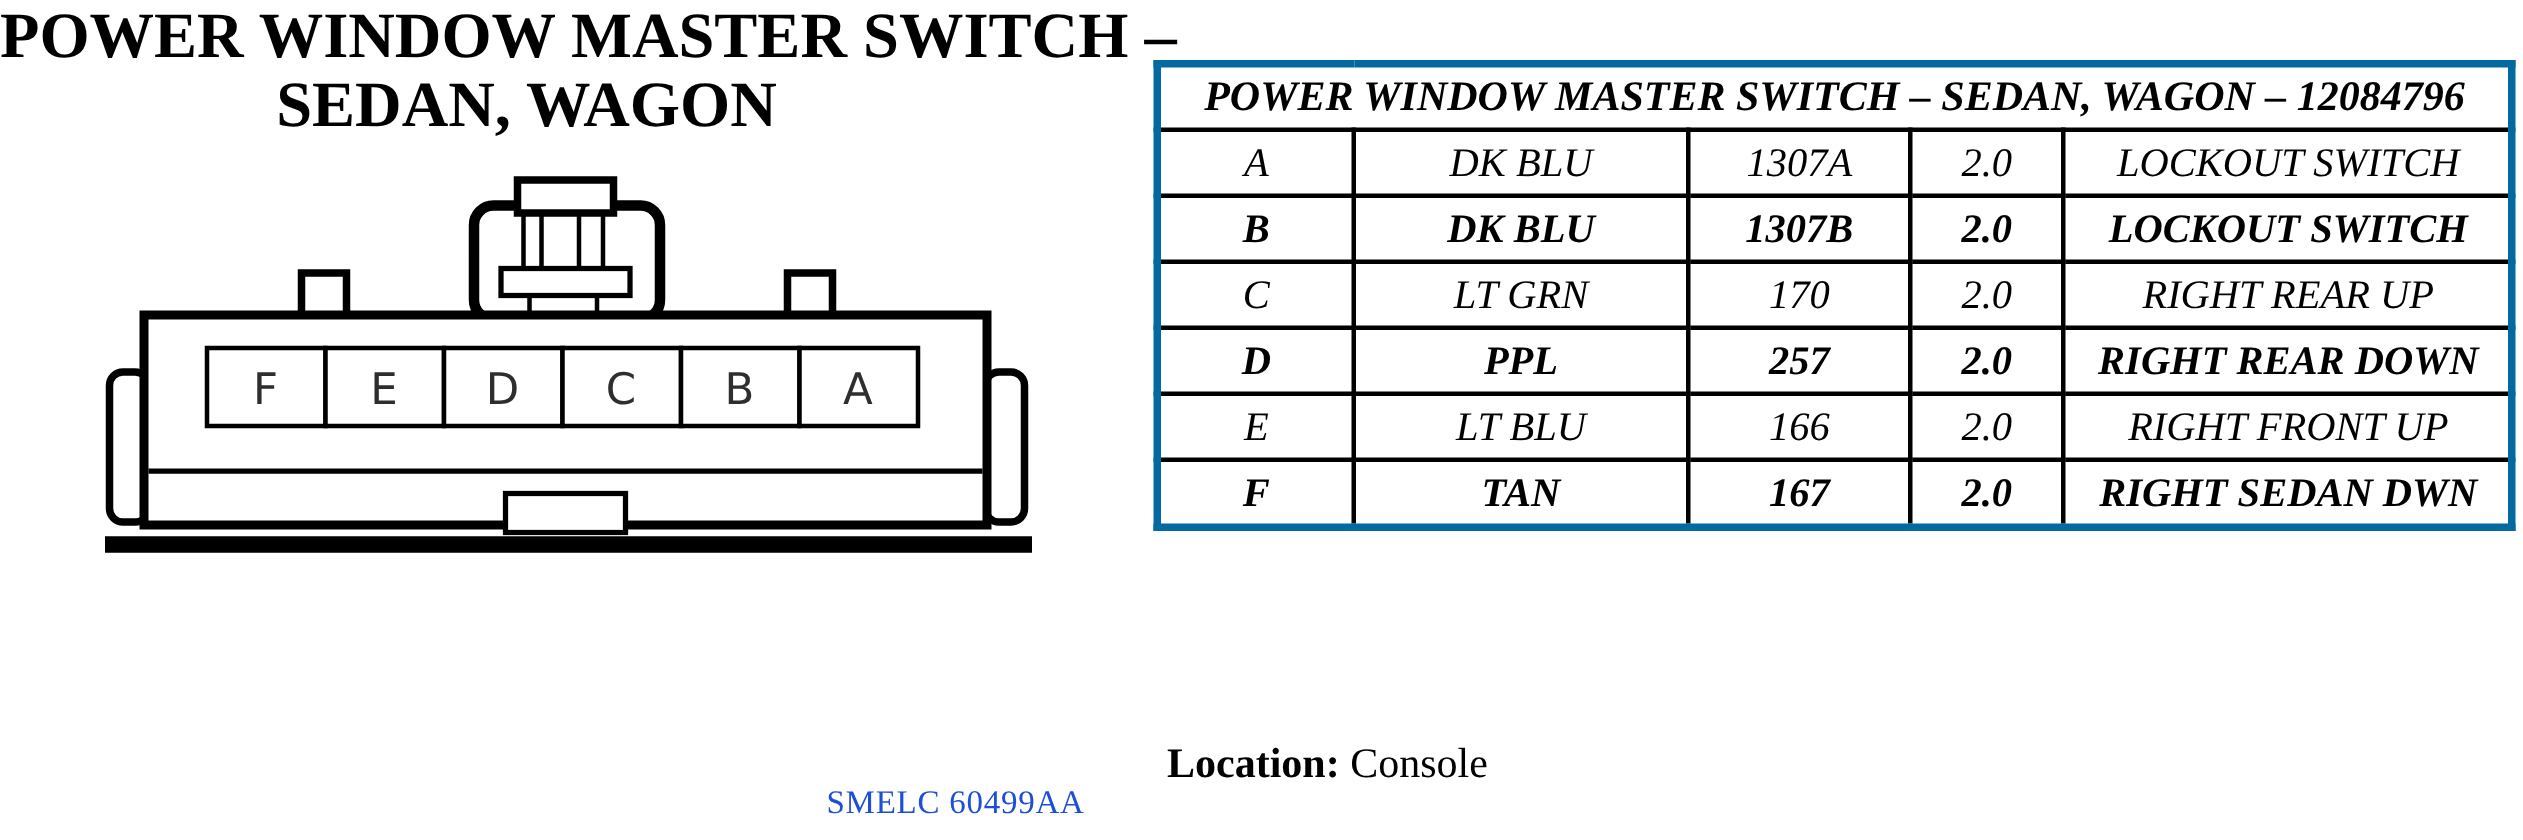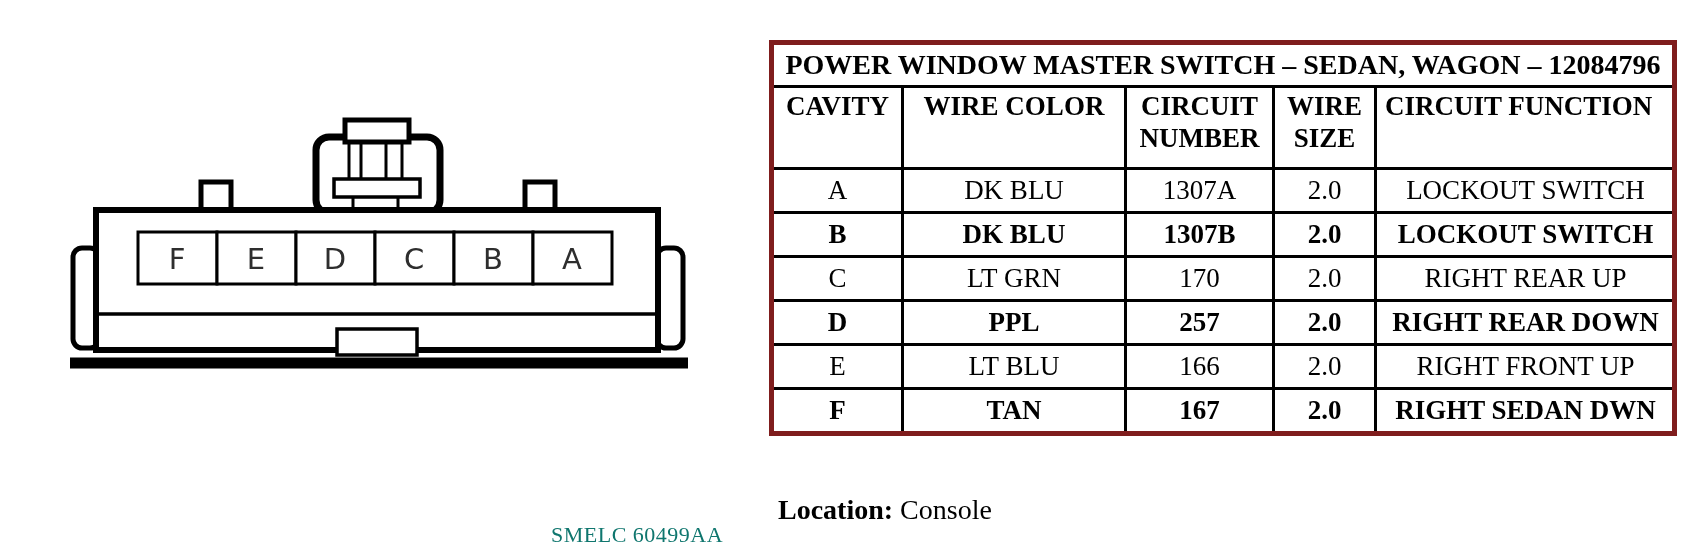--- a/index.html
+++ b/index.html
@@ -25,31 +25,32 @@
   .cavity-letter{
     font-family:"DejaVu Sans","Liberation Sans",sans-serif;
     font-size:29px;fill:#2e2e2e;
   }
   .connector-caption{
     position:absolute;left:163px;top:417px;width:300px;
     text-align:center;font-size:30px;line-height:30px;
   }
   .plate-code{
     position:absolute;left:551px;top:522px;
-    font-size:22px;letter-spacing:0.5px;color:#0f766e;
+    font-size:22px;letter-spacing:0.5px;color:#1d4ed8;
     white-space:nowrap;
   }
 
   
   .right-pane{position:absolute;left:769px;top:40px;}
   table.wire-table{
     border-collapse:collapse;
     table-layout:fixed;
     width:903px;
-    border:5px solid #7f1d1d;
+    border:5px solid #0369a1;
+    font-style:italic;
   }
   .wire-table td,.wire-table th{
     border:3px solid #000;
     padding:0 6px;
     font-size:27px;
     overflow:hidden;
   }
   .wire-table .tbl-title{
     font-weight:bold;font-size:28px;text-align:center;
     height:40px;vertical-align:middle;white-space:nowrap;
@@ -68,20 +69,24 @@
   }
   .location-line .loc-label{font-weight:bold;}
 </style>
 </head>
 <body>
 
 <div class="page">
 
   <div class="left-pane">
 
+    <div class="doc-title">
+      <span>POWER WINDOW MASTER SWITCH –</span>
+      <span>SEDAN, WAGON</span>
+    </div>
 
     <svg class="connector-svg" viewBox="40 95 660 290" fill="none" stroke="#000">
 
       <rect x="201" y="182" width="30" height="30" fill="#fff" stroke-width="5"></rect>
       <rect x="525" y="182" width="30" height="30" fill="#fff" stroke-width="5"></rect>
 
       <rect x="316" y="137" width="124" height="76" rx="13" fill="#fff" stroke-width="7"></rect>
       <rect x="345" y="120" width="64" height="22" fill="#fff" stroke-width="5"></rect>
       <path d="M349 142 V180 M361 142 V180 M386 142 V180 M402 142 V180" stroke-width="3"></path>
       <rect x="334" y="179" width="86" height="18" fill="#fff" stroke-width="3.5"></rect>
@@ -119,27 +124,20 @@
       <colgroup>
         <col style="width:131px">
           <col style="width:223px">
           <col style="width:148px">
         <col style="width:102px">
           <col style="width:299px">
       </colgroup>
       <tbody>
         <tr>
           <td class="tbl-title" colspan="5">POWER WINDOW MASTER SWITCH – SEDAN, WAGON – 12084796</td>
-        </tr>
-        <tr>
-          <th>CAVITY</th>
-          <th>WIRE COLOR</th>
-          <th>CIRCUIT NUMBER</th>
-          <th>WIRE SIZE</th>
-          <th class="fn">CIRCUIT FUNCTION</th>
         </tr>
         <tr>
           <td>A</td>
           <td>DK BLU</td>
           <td>1307A</td>
           <td>2.0</td>
           <td class="fn">LOCKOUT SWITCH</td>
         </tr>
         <tr class="row-heavy">
           <td>B</td>

